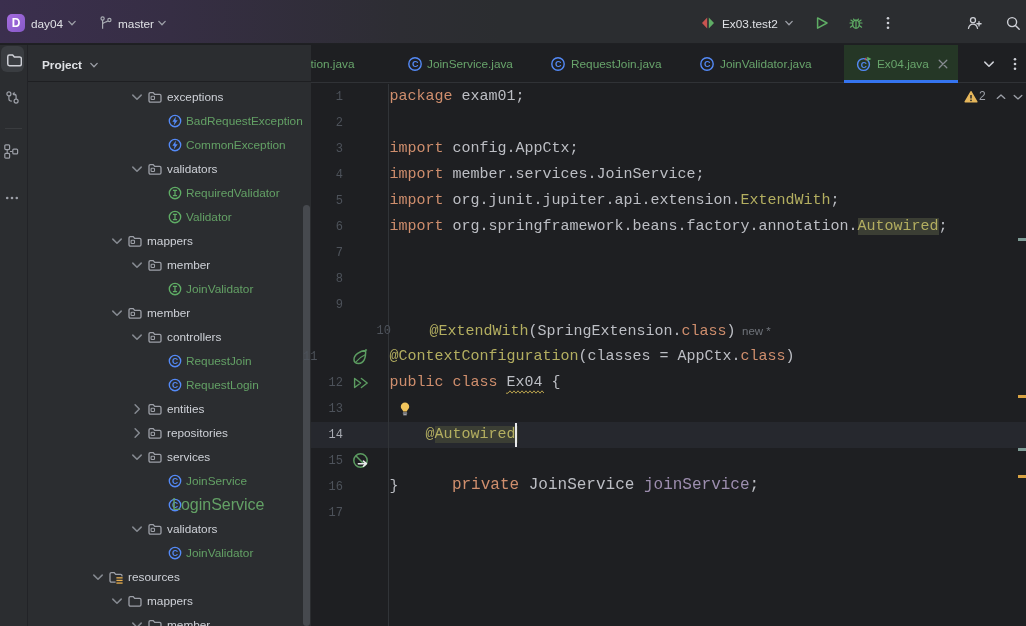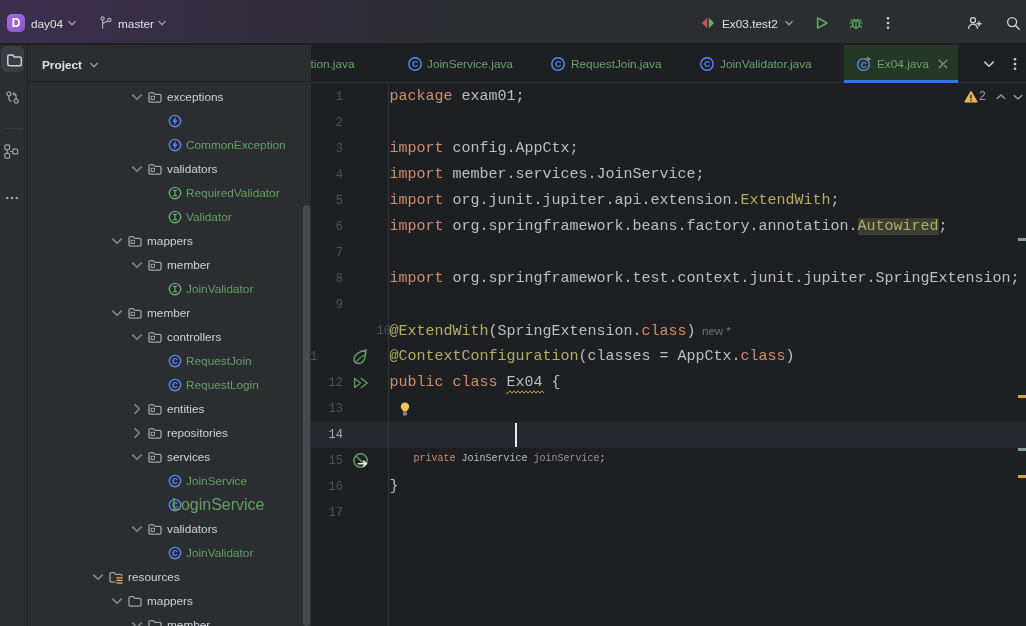--- a/index.html
+++ b/index.html
@@ -128,20 +128,21 @@
         <rect x="4.1" y="7.3" width="3.4" height="3.2" rx="0.8" fill="none" stroke="#9DA0A8" stroke-width="1.1"></rect>
       </svg>
     </div>
     <div class="abs" style="left:167px;top:85px;height:24px;line-height:24px;font-size:11.8px;color:#CFD2D8;white-space:nowrap;">exceptions</div>
 <div class="abs" style="left:168px;top:114px;">
       <svg width="14" height="14" viewBox="0 0 14 14">
         <circle cx="7" cy="7" r="5.7" fill="none" stroke="#548AF7" stroke-width="1.35"></circle>
         <path d="M7.9 2.6 L4.4 7.7 H6.5 L5.8 11.4 L9.7 6.2 H7.4 Z" fill="#548AF7"></path>
       </svg>
     </div>
+    <div class="abs" style="left:186px;top:109px;height:24px;line-height:24px;font-size:11.8px;color:#63A065;white-space:nowrap;">BadRequestException</div>
 <div class="abs" style="left:168px;top:138px;">
       <svg width="14" height="14" viewBox="0 0 14 14">
         <circle cx="7" cy="7" r="5.7" fill="none" stroke="#548AF7" stroke-width="1.35"></circle>
         <path d="M7.9 2.6 L4.4 7.7 H6.5 L5.8 11.4 L9.7 6.2 H7.4 Z" fill="#548AF7"></path>
       </svg>
     </div>
     <div class="abs" style="left:186px;top:133px;height:24px;line-height:24px;font-size:11.8px;color:#63A065;white-space:nowrap;">CommonException</div>
 <div class="abs" style="left:129px;top:161px;">
       <svg width="16" height="16" viewBox="0 0 16 16">
         <path d="M3.8 6.1 L8 10.3 L12.2 6.1" fill="none" stroke="#868A91" stroke-width="1.5" stroke-linecap="round" stroke-linejoin="round"></path>
@@ -438,30 +439,30 @@
           <path d="M3.8 3.8 L10.6 10.6" stroke="#5C9C61" stroke-width="1.4"></path>
           <path d="M6 11 H13.4 M10.8 8.6 L13.6 11 L10.8 13.4" fill="none" stroke="#E8E9EB" stroke-width="1.5" stroke-linecap="round" stroke-linejoin="round"></path>
         </g>
       </svg>
     </div>
 <div class="abs mono" style="left:389.5px;top:84px;height:26px;line-height:26px;font-size:15px;color:#BCBEC4;white-space:pre;"><span class="kw">package </span>exam01;</div>
 <div class="abs mono" style="left:389.5px;top:136px;height:26px;line-height:26px;font-size:15px;color:#BCBEC4;white-space:pre;"><span class="kw">import </span>config.AppCtx;</div>
 <div class="abs mono" style="left:389.5px;top:162px;height:26px;line-height:26px;font-size:15px;color:#BCBEC4;white-space:pre;"><span class="kw">import </span>member.services.JoinService;</div>
 <div class="abs mono" style="left:389.5px;top:188px;height:26px;line-height:26px;font-size:15px;color:#BCBEC4;white-space:pre;"><span class="kw">import </span>org.junit.jupiter.api.extension.<span class="ann">ExtendWith</span>;</div>
 <div class="abs mono" style="left:389.5px;top:214px;height:26px;line-height:26px;font-size:15px;color:#BCBEC4;white-space:pre;"><span class="kw">import </span>org.springframework.beans.factory.annotation.<span class="ann" style="background:#3B3E34;">Autowired</span>;</div>
-<div class="abs mono" style="left:389.5px;top:266px;height:26px;line-height:26px;font-size:15px;color:#BCBEC4;white-space:pre;"><span class="kw">import </span>org.springframework.test.context.junit.jupiter.SpringExtension;</div>
-<div class="abs mono" style="left:389.5px;top:318px;height:26px;line-height:26px;font-size:15px;color:#BCBEC4;white-space:pre;"><span class="ann">@ExtendWith</span>(SpringExtension.<span class="kw">class</span>)<span style="font-family:'Liberation Sans',sans-serif;font-size:11.5px;color:#6F737A;">  new *</span></div>
+<div class="abs mono" style="left:389.5px;top:318px;height:26px;line-height:26px;font-size:15px;color:#BCBEC4;white-space:pre;padding-left:40px;"><span class="ann">@ExtendWith</span>(SpringExtension.<span class="kw">class</span>)<span style="font-family:'Liberation Sans',sans-serif;font-size:11.5px;color:#6F737A;">  new *</span></div>
 <div class="abs mono" style="left:389.5px;top:344px;height:26px;line-height:26px;font-size:15px;color:#BCBEC4;white-space:pre;"><span class="ann">@ContextConfiguration</span>(classes = AppCtx.<span class="kw">class</span>)</div>
 <div class="abs mono" style="left:389.5px;top:370px;height:26px;line-height:26px;font-size:15px;color:#BCBEC4;white-space:pre;"><span class="kw">public class </span>Ex04 {</div>
 <div class="abs" style="left:506px;top:390px;">
       <svg width="38" height="5" viewBox="0 0 38 5">
         <path d="M0 3.2 L2 3.2 L4 0.8 L6 3.2 L8 0.8 L10 3.2 L12 0.8 L14 3.2 L16 0.8 L18 3.2 L20 0.8 L22 3.2 L24 0.8 L26 3.2 L28 0.8 L30 3.2 L32 0.8 L34 3.2 L36 0.8 L38 3.2 " fill="none" stroke="#B8A14E" stroke-width="1"></path>
       </svg>
     </div>
-<div class="abs mono" style="left:389.5px;top:446px;height:26px;line-height:26px;font-size:10px;color:#BCBEC4;white-space:pre;">    <span class="kw">private </span>JoinService <span class="fld">joinService</span>;</div>
+<div class="abs mono" style="left:389.5px;top:422px;height:26px;line-height:26px;font-size:15px;color:#BCBEC4;white-space:pre;">    <span class="ann">@</span><span class="ann" style="background:#3B3E34;padding-right:2px;margin-right:-2px;">Autowired</span></div>
+<div class="abs mono" style="left:389.5px;top:472px;height:26px;line-height:26px;font-size:16px;color:#BCBEC4;white-space:pre;padding-left:24px;">    <span class="kw">private </span>JoinService <span class="fld">joinService</span>;</div>
 <div class="abs mono" style="left:389.5px;top:474px;height:26px;line-height:26px;font-size:15px;color:#BCBEC4;white-space:pre;">}</div>
 <div class="abs" style="left:515.0px;top:423px;width:2px;height:24px;background:#E8E9EB;"></div>
 <div class="abs" style="left:398px;top:401px;">
       <svg width="14" height="15" viewBox="0 0 14 15">
         <path d="M7 1.4 a4.2 4.2 0 0 1 4.2 4.2 c0 1.7-0.9 2.6-1.6 3.5 -0.4 0.5-0.7 0.9-0.8 1.4 H5.2 c-0.1-0.5-0.4-0.9-0.8-1.4 C3.7 8.2 2.8 7.3 2.8 5.6 A4.2 4.2 0 0 1 7 1.4 Z" fill="#F2C55C"></path>
         <path d="M5.3 12 H8.7 M5.7 13.7 H8.3" stroke="#CED0D6" stroke-width="1.1" stroke-linecap="round"></path>
       </svg>
     </div>
 <div class="abs" style="left:964px;top:90px;">
       <svg width="14" height="14" viewBox="0 0 14 14">

